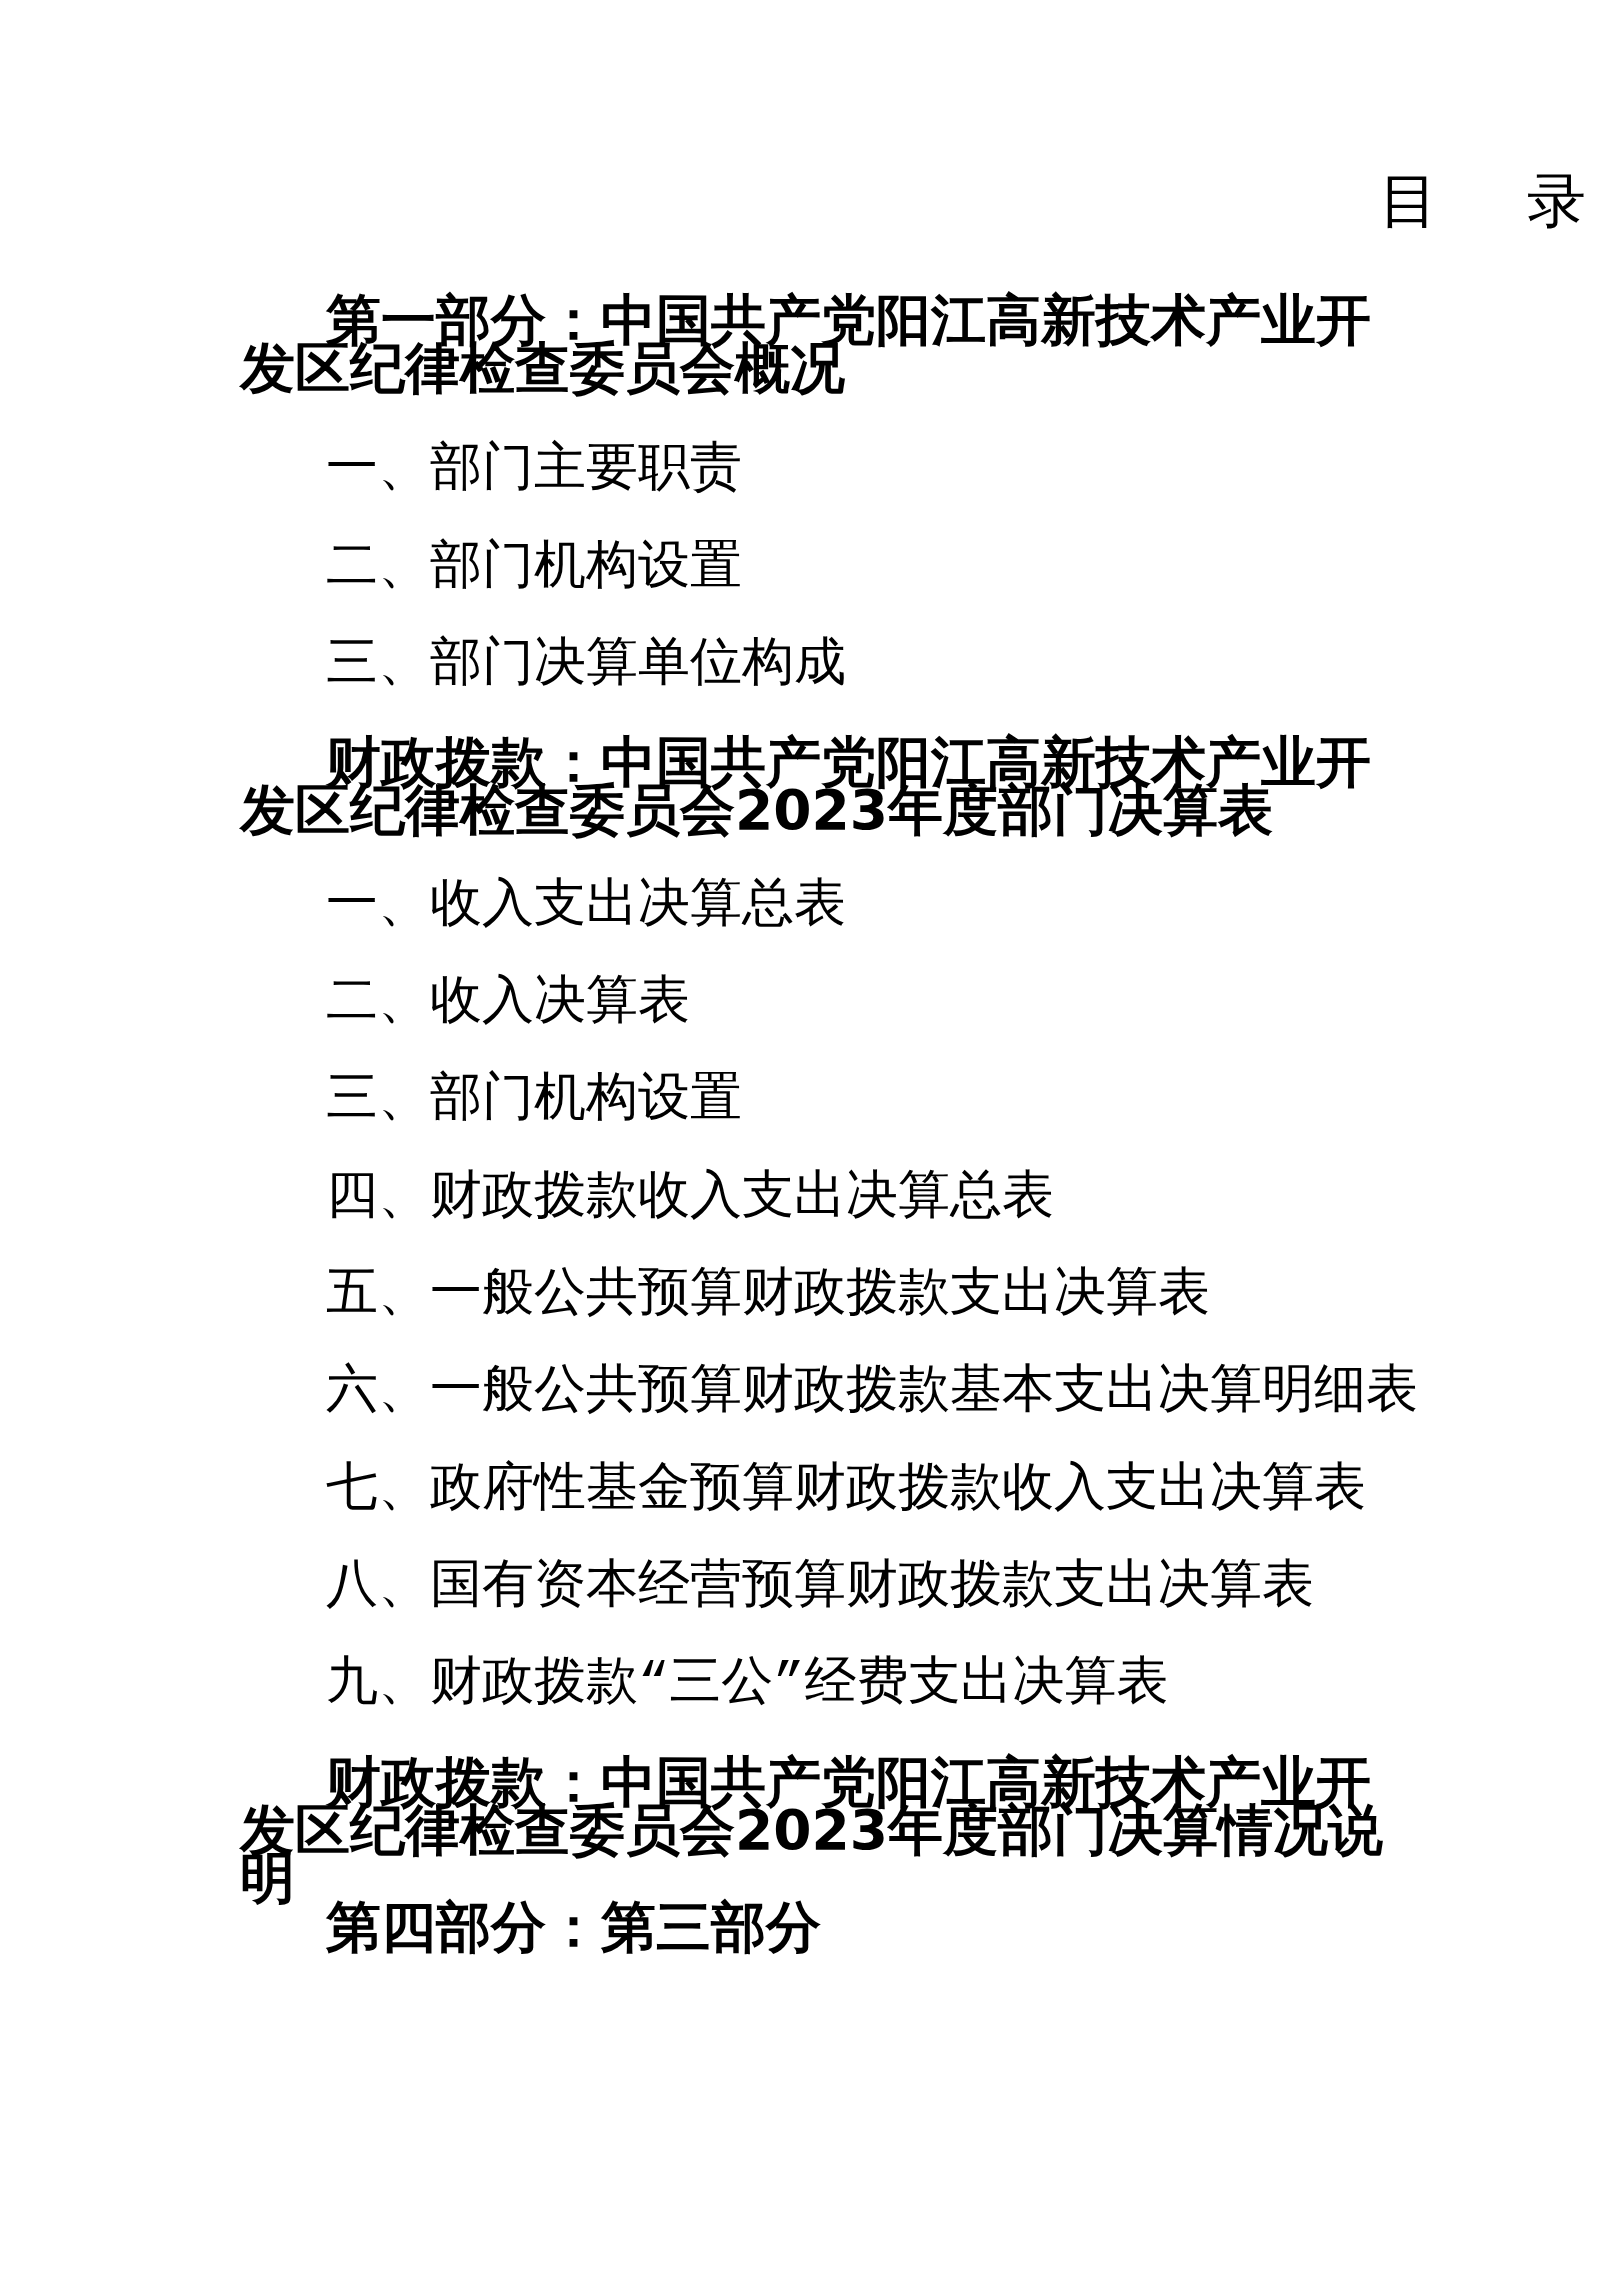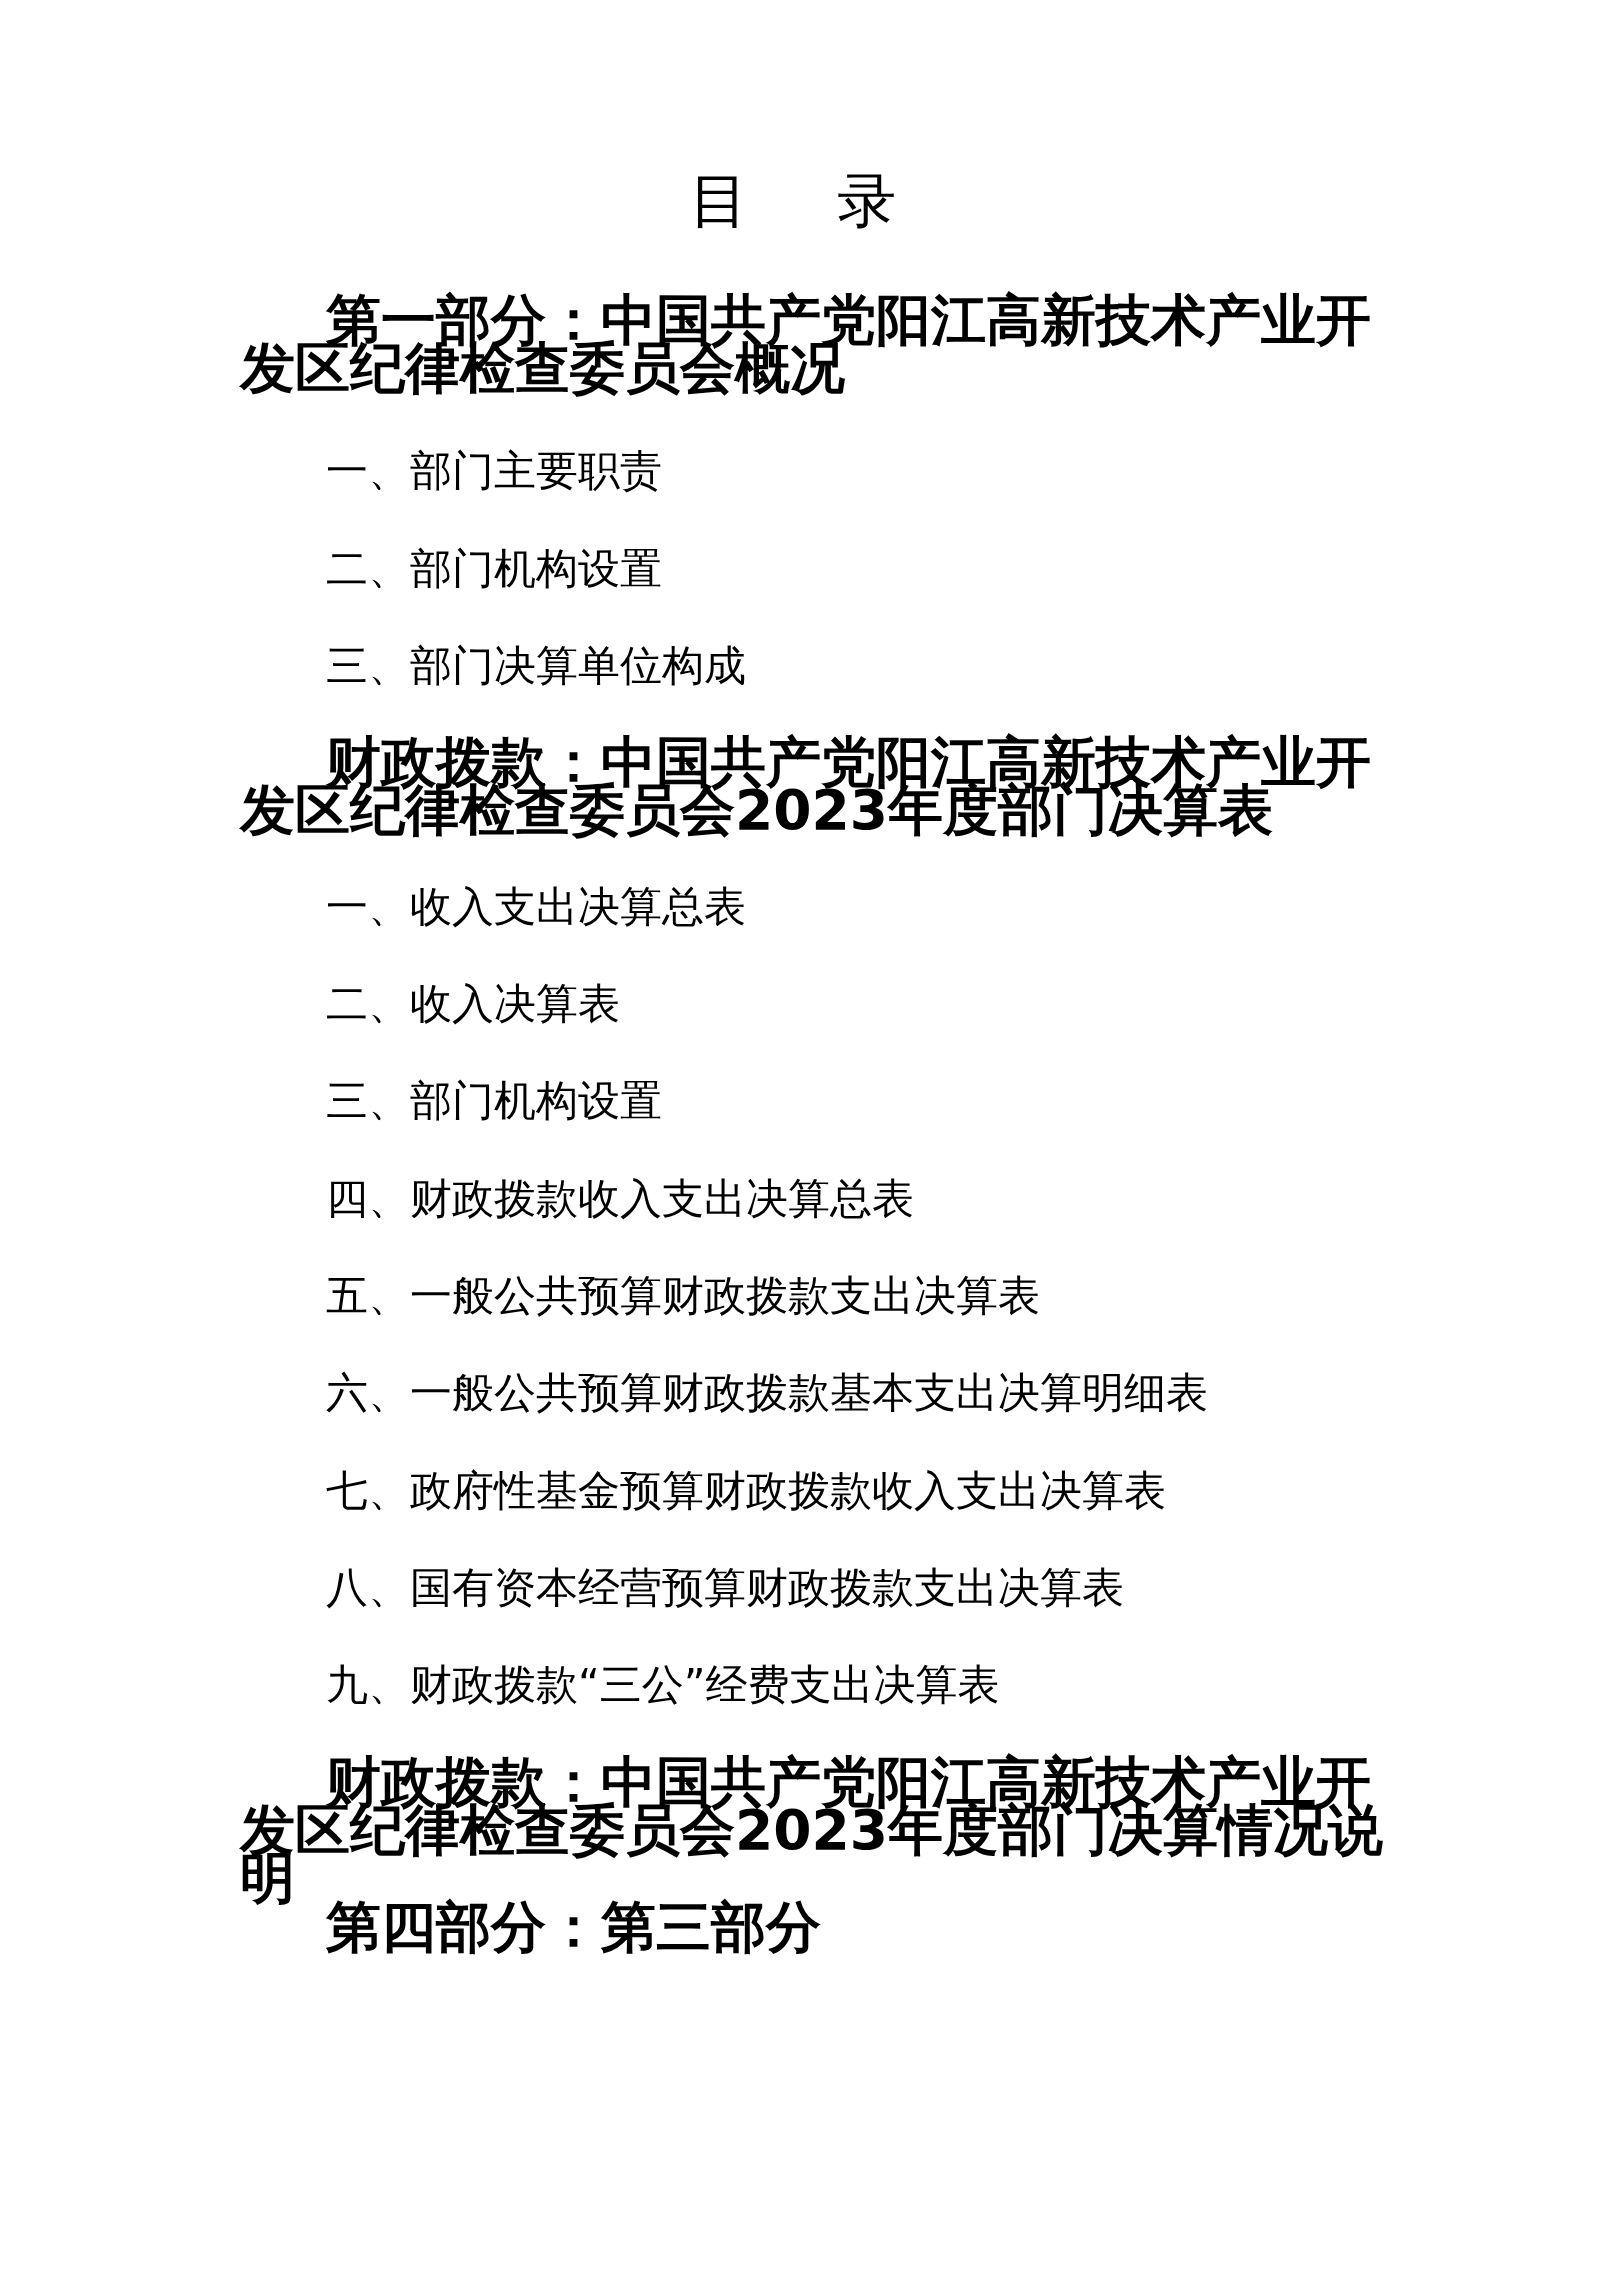--- a/index.html
+++ b/index.html
@@ -1,22 +1,22 @@
 <!DOCTYPE html>
 <html><head>
 <meta charset="utf-8">
 <style>
   html, body { margin:0; padding:0; background:#ffffff; }
   body { width:1621px; height:2293px; position:relative; overflow:hidden;
          font-family:"DejaVu Sans","Liberation Sans",sans-serif; color:#000; }
-  .title { position:absolute; top:165px; left:0; width:1621px; text-align:center;
+  .title { position:absolute; top:165px; left:0; width:1621px; text-align:right;
            font-size:59px; letter-spacing:35px; font-weight:normal; line-height:71px; }
   .part { position:absolute; left:240px; width:1147px; font-size:55px; font-weight:bold;
           line-height:48px; text-indent:86px; }
-  .item { position:absolute; left:326px; font-size:42px; line-height:49px; white-space:nowrap; }
+  .item { position:absolute; left:326px; font-size:52px; line-height:49px; white-space:nowrap;font-family:Liberation Mono, monospace; }
 </style>
 </head>
 <body>
 
 <div class="title">目 录</div>
 
 <div class="part" style="top:296px">第一部分：中国共产党阳江高新技术产业开发区纪律检查委员会概况</div>
 <div class="item" style="top:446px">一、部门主要职责</div>
 <div class="item" style="top:544px">二、部门机构设置</div>
 <div class="item" style="top:641px">三、部门决算单位构成</div>

